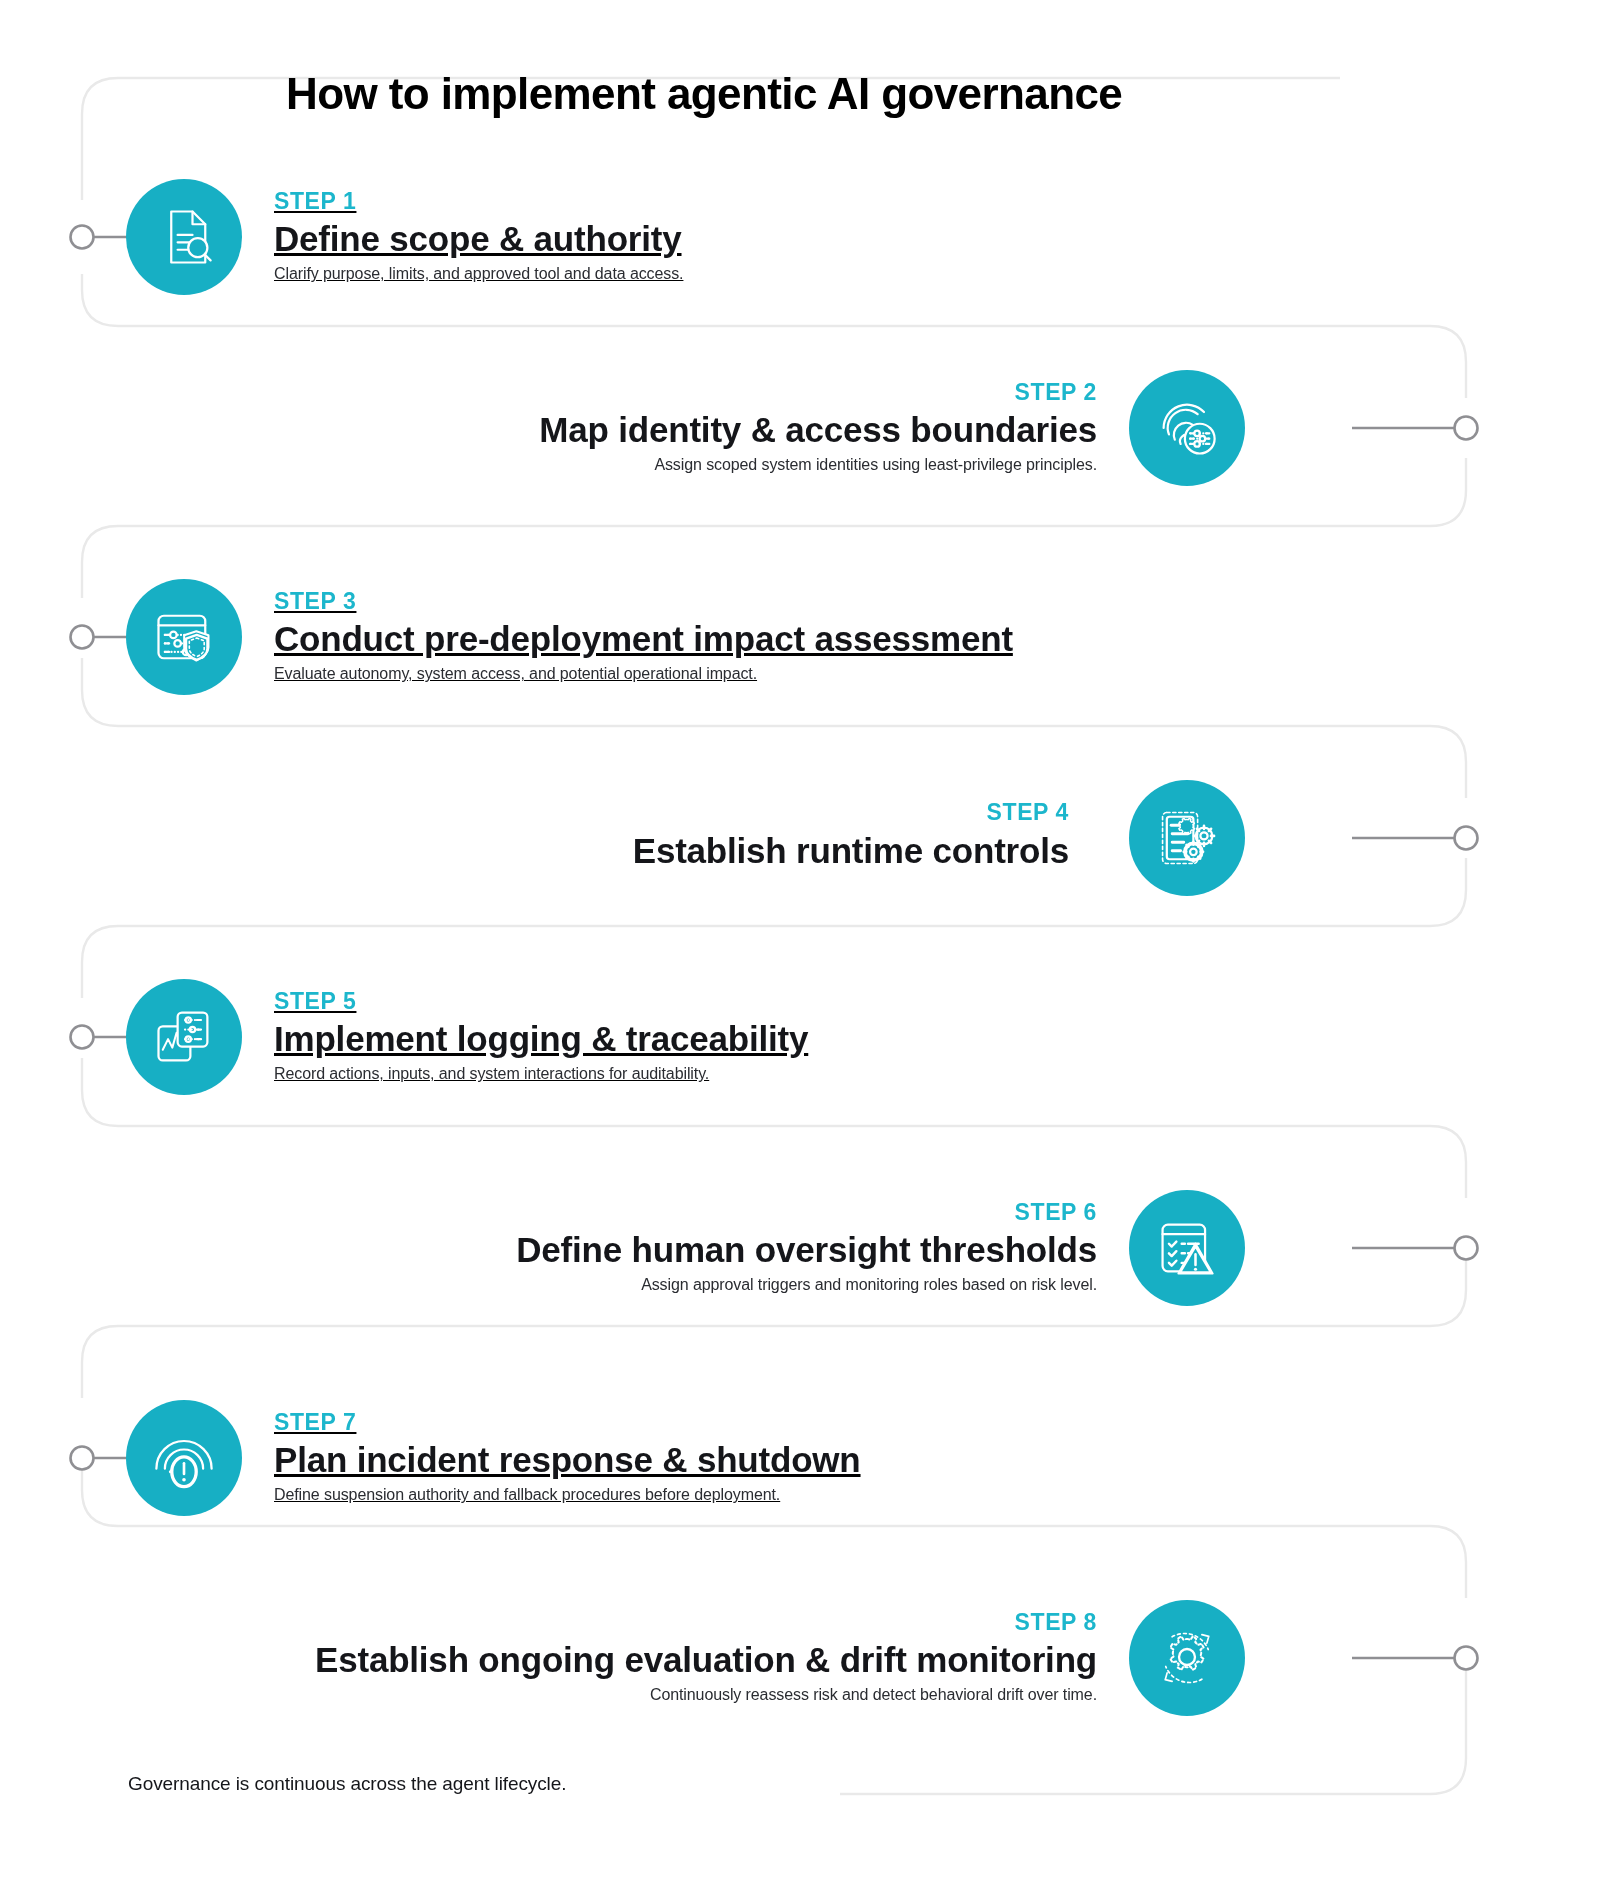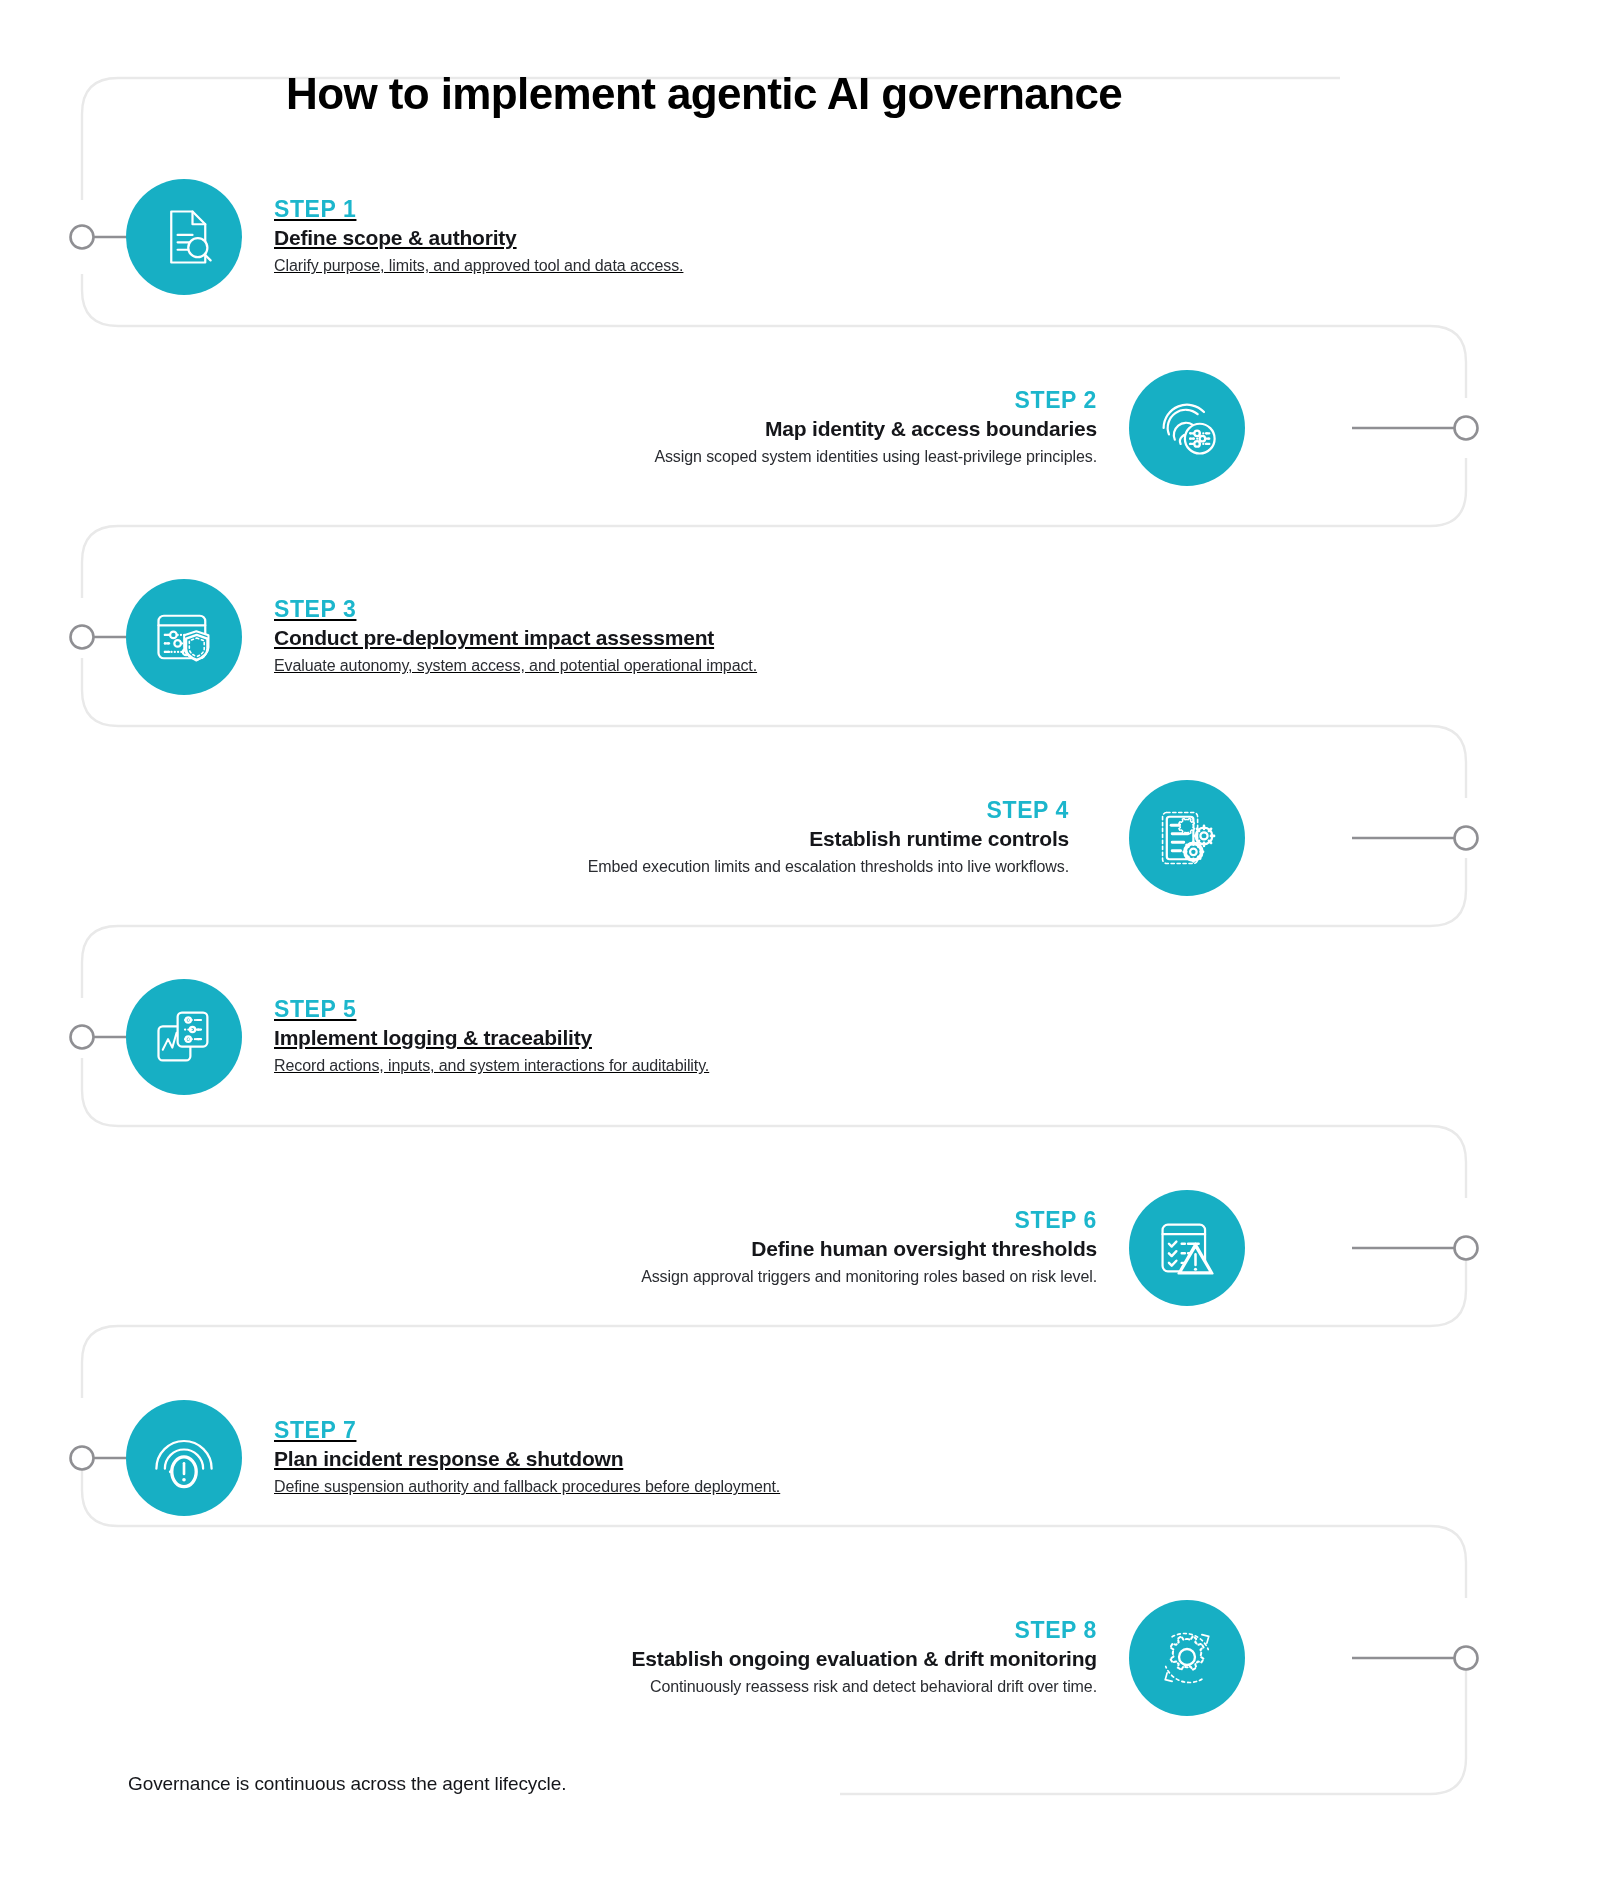--- a/index.html
+++ b/index.html
@@ -29,21 +29,21 @@
   .bubble svg{width:68px;height:68px;display:block;}
 
   .txt{padding-left:32px;}
   .row.right .txt{padding-left:0;padding-right:32px;text-align:right;}
 
   .steplabel{
     font-size:23px;font-weight:700;color:#1CB6CC;
     letter-spacing:.6px;line-height:1.1;margin-bottom:4px;
   }
   .steptitle{
-    font-size:21px;font-weight:700;color:#15161A;
+    font-size:35px;font-weight:700;color:#15161A;
     line-height:1.18;margin-bottom:5px;letter-spacing:-.2px;
   }
   .stepdesc{
     font-size:16px;font-weight:400;color:#2A2C31;
     line-height:1.3;letter-spacing:-.1px;
   }
 
   
   #title{
     position:absolute;left:286px;top:40px;
@@ -192,21 +192,20 @@
           <circle cx="38" cy="45" r="8.6" fill="#17AFC4"></circle>
           <circle cx="38" cy="45" r="7.2"></circle>
           <circle cx="38" cy="45" r="3.1"></circle>
           <path d="M38 35.8v2.6 M38 51.6v2.6 M28.8 45h2.6 M44.6 45h2.6 M31.5 38.5l1.9 1.9 M42.6 49.6l1.9 1.9 M44.5 38.5l-1.9 1.9 M33.4 49.6l-1.9 1.9" stroke-width="2.3"></path>
         </svg>
       </span>
     </div>
     <div class="txt">
       <div class="steplabel">STEP 4</div>
       <div class="steptitle">Establish runtime controls</div>
-      <div class="stepdesc">Embed execution limits and escalation thresholds into live workflows.</div>
     </div>
   </div>
 
   <div class="row left" style="top:979px;">
     <div class="bubble">
       <span>
         <svg viewBox="0 0 64 64" fill="none" stroke="#ffffff" stroke-width="2.1" stroke-linecap="round" stroke-linejoin="round">
           <rect x="8" y="22" width="30" height="32" rx="4"></rect>
           <path d="M12 44 l5-10 4 8 4-14 4 12 5-8" stroke-width="1.9"></path>
           <rect x="26" y="9" width="28" height="32" rx="4" fill="#17AFC4"></rect>

